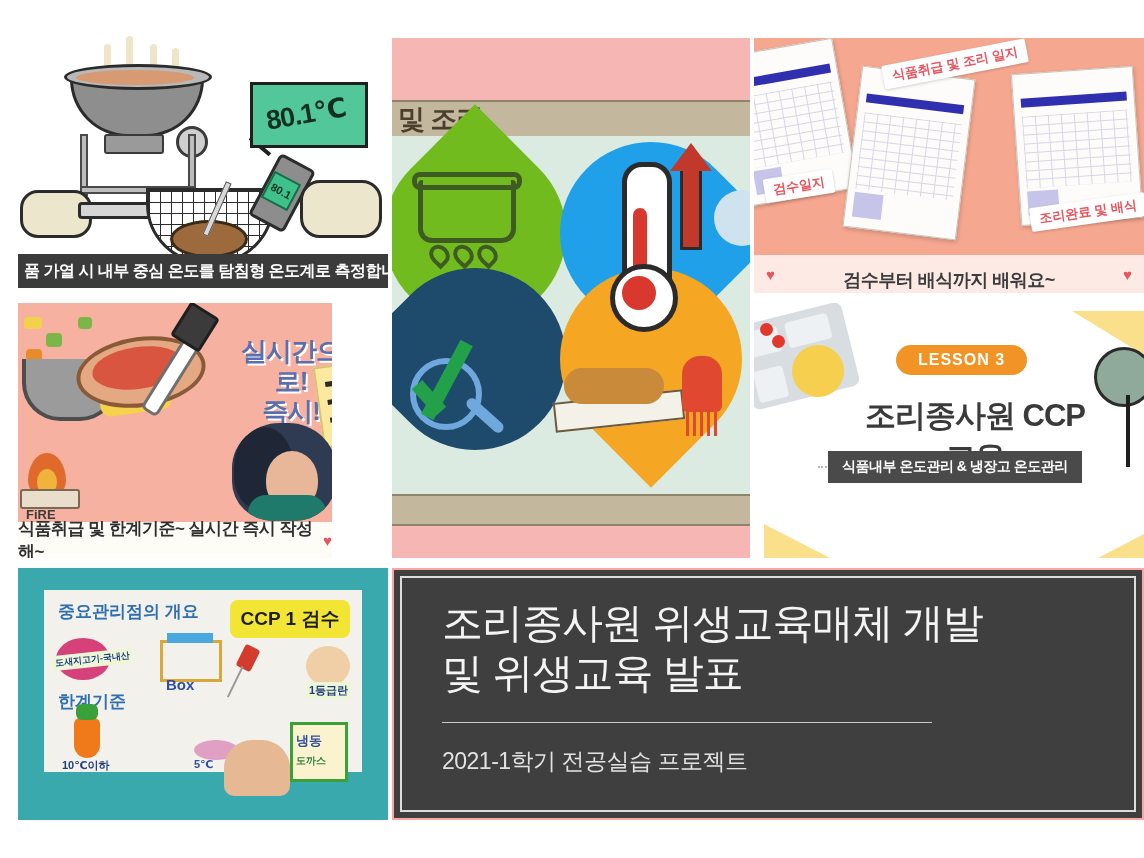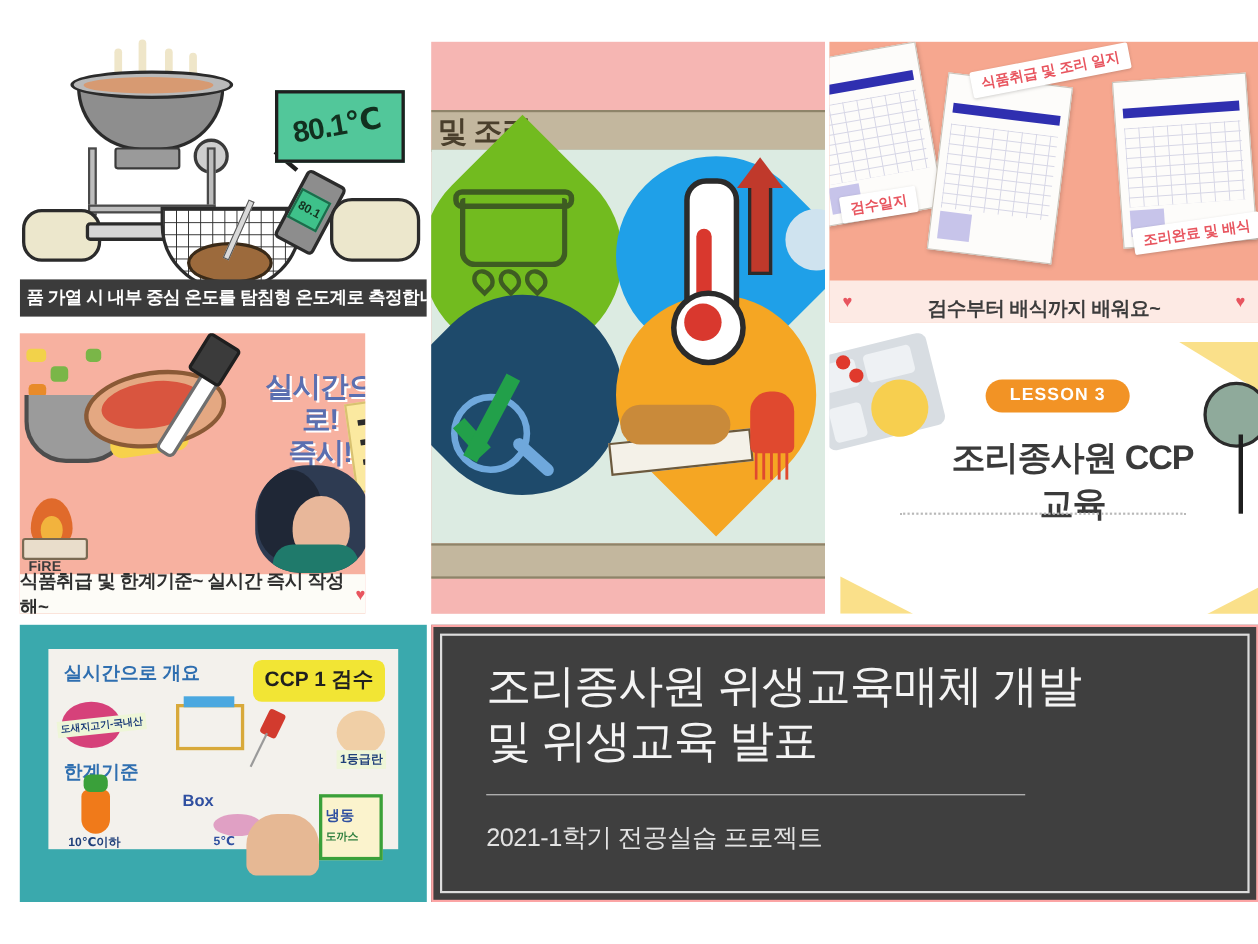--- a/index.html
+++ b/index.html
@@ -410,37 +410,38 @@
     <div class="soup"></div>
     <div class="tomato" style="left:6px;top:20px;"></div>
     <div class="tomato" style="left:18px;top:32px;"></div>
 
     <div class="sagepot"></div>
     <div class="sagehandle"></div>
 
     <div class="badge">LESSON 3</div>
     <div class="p5title">조리종사원 CCP교육</div>
     <div class="p5sub-dots"></div>
+    <div class="p5sub">식품내부 온도관리 &amp; 냉장고 온도관리</div>
   </div>
 
   <div class="panel" id="p6">
     <div class="board">
-      <div class="hw" style="left:14px;top:10px;font-size:17px;color:#2f6fb0;">실시간으로  개요</div>
+      <div class="hw" style="left:14px;top:10px;font-size:17px;color:#2f6fb0;">중요관리점의  개요</div>
 
       <div class="ccp-tag">
         <span>CCP 1  검수</span>
       </div>
 
       <div class="meat"></div>
       <div class="hw" style="left:8px;top:62px;font-size:9px;color:#1f3f7a;background:#eef6d8;padding:1px 3px;transform:rotate(-6deg);">도새지고기-국내산</div>
 
       <div class="box-ic">
           <i></i>
         </div>
-      <div class="hw" style="left:122px;top:86px;font-size:15px;color:#2f4fa0;margin-top:44px;">Box</div>
+      <div class="hw" style="left:122px;top:86px;font-size:15px;color:#2f4fa0;">Box</div>
 
       <div class="redtherm"></div>
       <div class="egg"></div>
       <div class="hw" style="left:262px;top:92px;font-size:11px;color:#1f3f7a;background:#eef6d8;padding:1px 3px;">1등급란</div>
 
       <div class="hw" style="left:14px;top:100px;font-size:17px;color:#2f6fb0;">한계기준</div>
 
       <div class="carrot"></div>
       <div class="hw" style="left:18px;top:168px;font-size:11px;color:#1f3f7a;">10℃이하</div>
 

